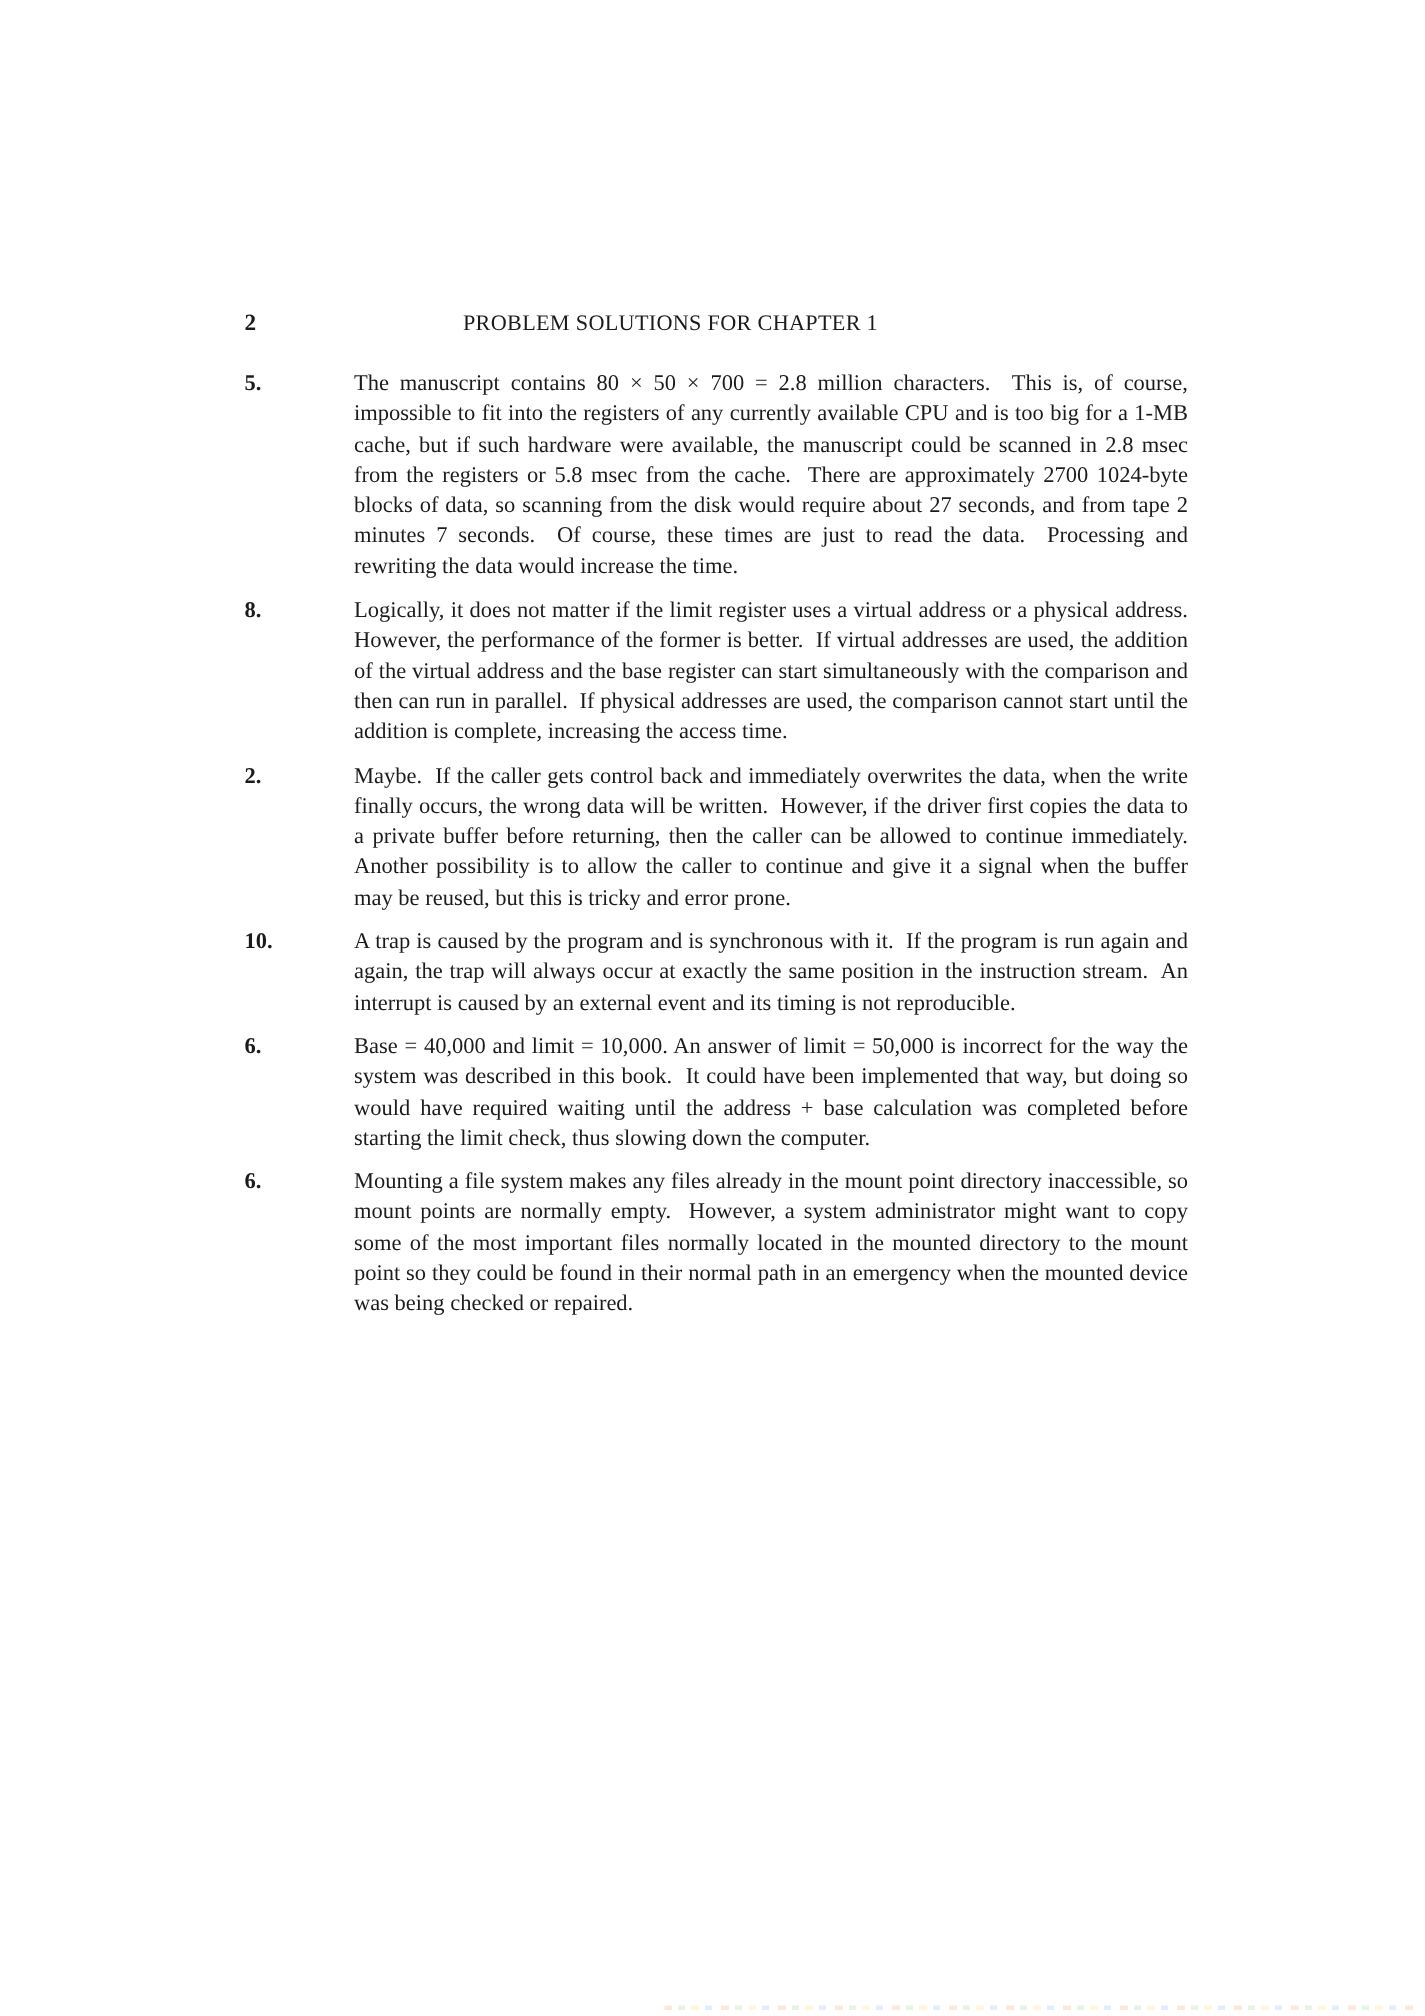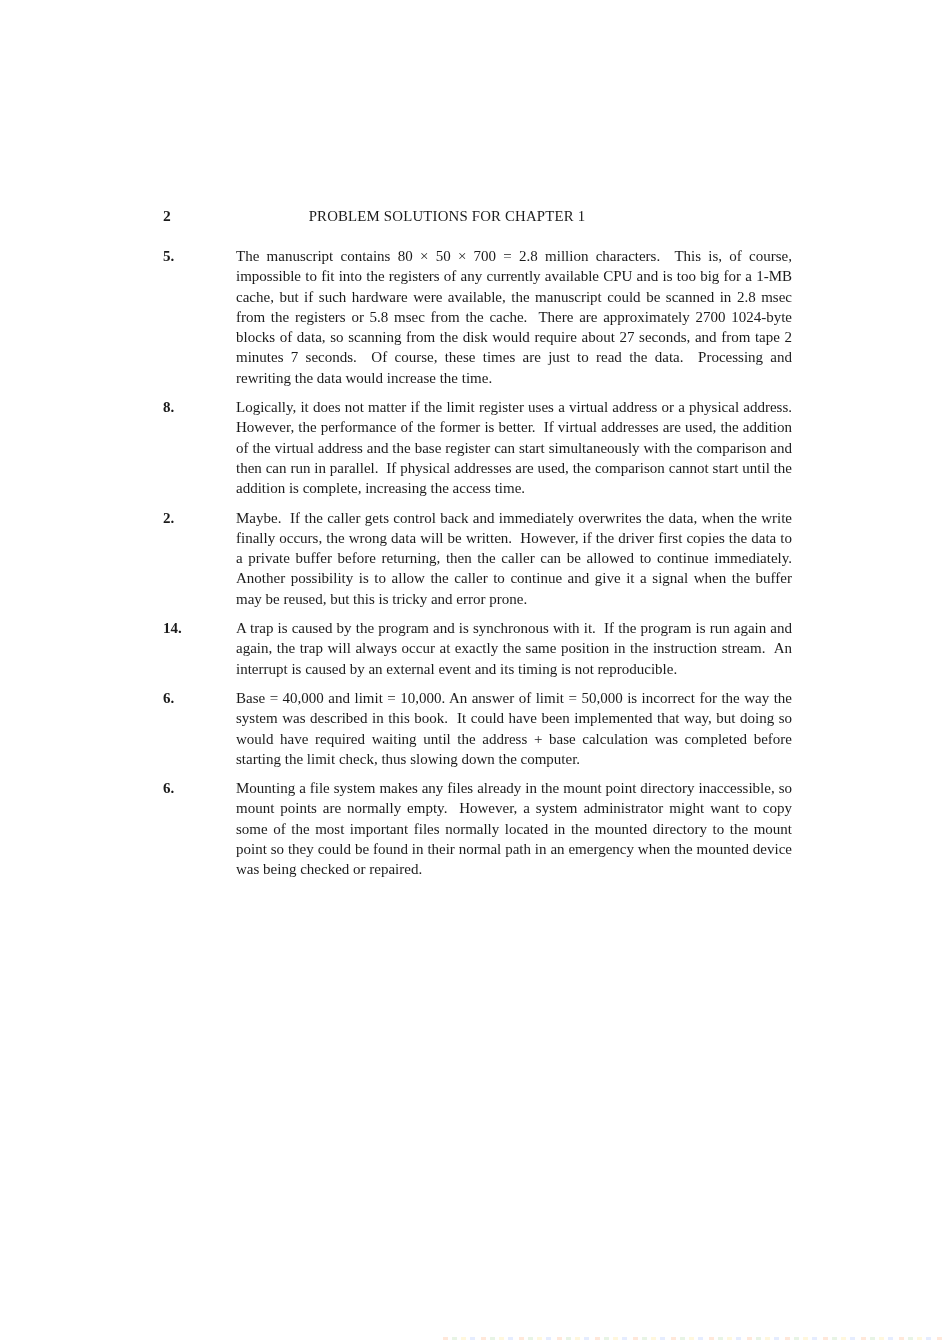--- a/index.html
+++ b/index.html
@@ -91,21 +91,21 @@
     <div class="pnum">8.</div>
     <div class="pbody ptext">Logically, it does not matter if the limit register uses a virtual address or a physical address.  However, the performance of the former is better.  If virtual addresses are used, the addition of the virtual address and the base register can start simultaneously with the comparison and then can run in parallel.  If physical addresses are used, the comparison cannot start until the addition is complete, increasing the access time.</div>
   </div>
 
   <div class="problem">
     <div class="pnum">2.</div>
     <div class="pbody ptext">Maybe.  If the caller gets control back and immediately overwrites the data, when the write finally occurs, the wrong data will be written.  However, if the driver first copies the data to a private buffer before returning, then the caller can be allowed to continue immediately.  Another possibility is to allow the caller to continue and give it a signal when the buffer may be reused, but this is tricky and error prone.</div>
   </div>
 
   <div class="problem">
-    <div class="pnum">14.</div>
+    <div class="pnum">10.</div>
     <div class="pbody ptext">A trap is caused by the program and is synchronous with it.  If the program is run again and again, the trap will always occur at exactly the same position in the instruction stream.  An interrupt is caused by an external event and its timing is not reproducible.</div>
   </div>
 
   <div class="problem">
     <div class="pnum">6.</div>
     <div class="pbody ptext">Base = 40,000 and limit = 10,000. An answer of limit = 50,000 is incorrect for the way the system was described in this book.  It could have been implemented that way, but doing so would have required waiting until the address + base calculation was completed before starting the limit check, thus slowing down the computer.</div>
   </div>
 
 
   <div class="problem">

